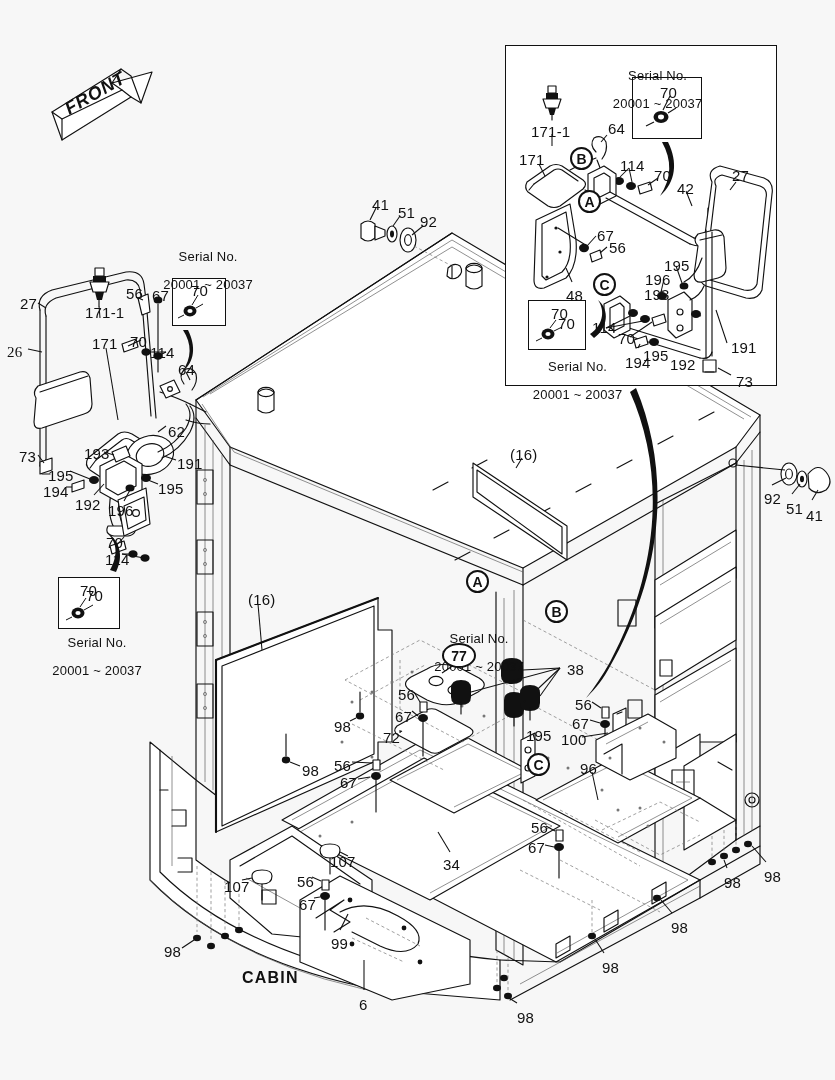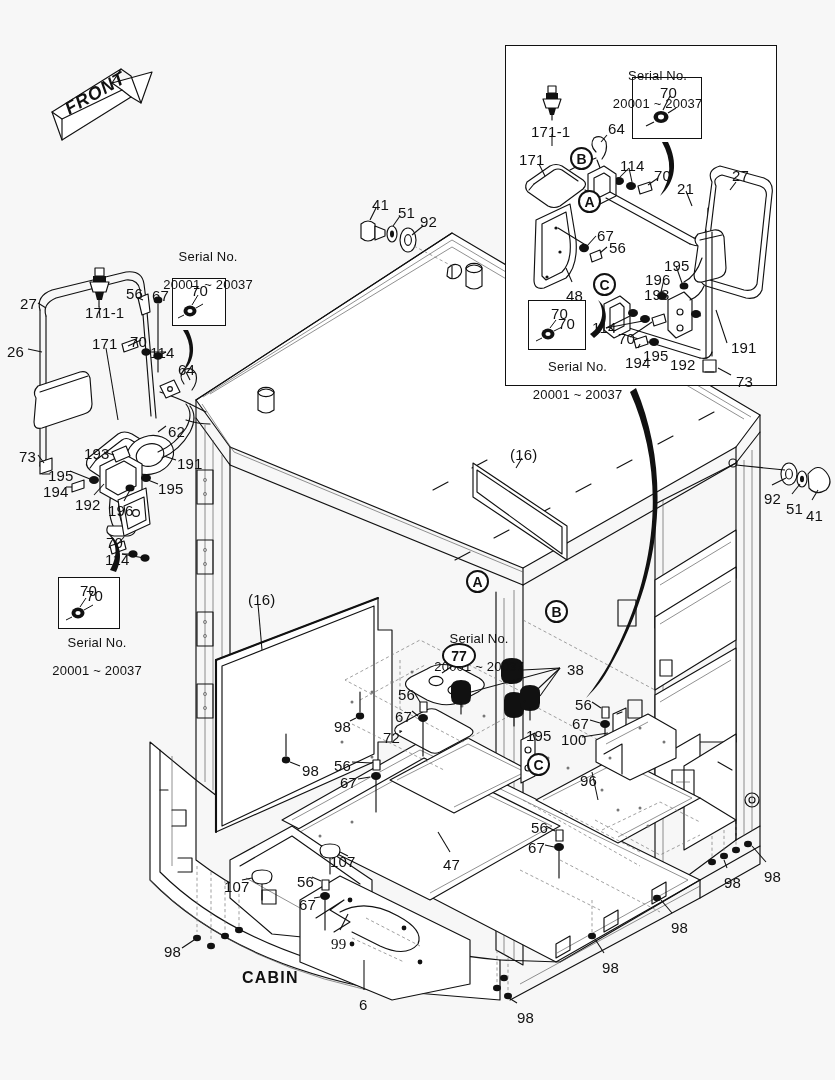--- a/index.html
+++ b/index.html
@@ -744,38 +744,38 @@
   <div class="circ" style="left:545px;top:600px;">B</div>
   <div class="circ" style="left:527px;top:753px;">C</div>
   <div class="circ wide" style="left:442px;top:643px;">77</div>
 
   <div id="callout-layer">
       <div class="lbl" style="left: 531px; top: 124px;">171-1</div>
       <div class="lbl" style="left: 519px; top: 152px;">171</div>
       <div class="lbl" style="left: 608px; top: 121px;">64</div>
       <div class="lbl" style="left: 620px; top: 158px;">114</div>
       <div class="lbl" style="left: 654px; top: 168px;">70</div>
-      <div class="lbl" style="left: 677px; top: 181px;">21</div>
+      <div class="lbl" style="left: 677px; top: 181px;">42</div>
       <div class="lbl" style="left: 732px; top: 168px;">27</div>
       <div class="lbl" style="left: 597px; top: 228px;">67</div>
       <div class="lbl" style="left: 609px; top: 240px;">56</div>
       <div class="lbl" style="left: 566px; top: 288px;">48</div>
       <div class="lbl" style="left: 664px; top: 258px;">195</div>
       <div class="lbl" style="left: 645px; top: 272px;">196</div>
       <div class="lbl" style="left: 644px; top: 287px;">193</div>
       <div class="lbl" style="left: 592px; top: 320px;">114</div>
       <div class="lbl" style="left: 618px; top: 331px;">70</div>
       <div class="lbl" style="left: 625px; top: 355px;">194</div>
       <div class="lbl" style="left: 643px; top: 348px;">195</div>
       <div class="lbl" style="left: 670px; top: 357px;">192</div>
       <div class="lbl" style="left: 731px; top: 340px;">191</div>
       <div class="lbl" style="left: 736px; top: 374px;">73</div>
       <div class="lbl" style="left: 558px; top: 316px;">70</div>
       <div class="lbl" style="left: 20px; top: 296px;">27</div>
-      <div class="lbl" style="left: 7px; top: 344px;">26</div>
+      <div class="lbl" style="left: 7px; top: 344px; font-family: Liberation Serif, serif;">26</div>
       <div class="lbl" style="left: 85px; top: 305px;">171-1</div>
       <div class="lbl" style="left: 92px; top: 336px;">171</div>
       <div class="lbl" style="left: 126px; top: 286px;">56</div>
       <div class="lbl" style="left: 152px; top: 288px;">67</div>
       <div class="lbl" style="left: 130px; top: 334px;">70</div>
       <div class="lbl" style="left: 150px; top: 345px;">114</div>
       <div class="lbl" style="left: 178px; top: 362px;">64</div>
       <div class="lbl" style="left: 168px; top: 424px;">62</div>
       <div class="lbl" style="left: 84px; top: 446px;">193</div>
       <div class="lbl" style="left: 177px; top: 456px;">191</div>
@@ -801,29 +801,29 @@
       <div class="lbl" style="left: 395px; top: 709px;">67</div>
       <div class="lbl" style="left: 383px; top: 730px;">72</div>
       <div class="lbl" style="left: 334px; top: 719px;">98</div>
       <div class="lbl" style="left: 302px; top: 763px;">98</div>
       <div class="lbl" style="left: 334px; top: 758px;">56</div>
       <div class="lbl" style="left: 340px; top: 775px;">67</div>
       <div class="lbl" style="left: 575px; top: 697px;">56</div>
       <div class="lbl" style="left: 572px; top: 716px;">67</div>
       <div class="lbl" style="left: 561px; top: 732px;">100</div>
       <div class="lbl" style="left: 526px; top: 728px;">195</div>
-      <div class="lbl" style="left: 580px; top: 761px; margin-top: 12px;">96</div>
+      <div class="lbl" style="left: 580px; top: 761px;">96</div>
       <div class="lbl" style="left: 531px; top: 820px;">56</div>
       <div class="lbl" style="left: 528px; top: 840px;">67</div>
-      <div class="lbl" style="left: 443px; top: 857px;">47</div>
+      <div class="lbl" style="left: 443px; top: 857px;">34</div>
       <div class="lbl" style="left: 330px; top: 854px;">107</div>
       <div class="lbl" style="left: 224px; top: 879px;">107</div>
       <div class="lbl" style="left: 297px; top: 874px;">56</div>
       <div class="lbl" style="left: 299px; top: 897px;">67</div>
-      <div class="lbl" style="left: 331px; top: 936px; font-family: Liberation Serif, serif;">99</div>
+      <div class="lbl" style="left: 331px; top: 936px;">99</div>
       <div class="lbl" style="left: 164px; top: 944px;">98</div>
       <div class="lbl" style="left: 359px; top: 997px;">6</div>
       <div class="lbl" style="left: 517px; top: 1010px;">98</div>
       <div class="lbl" style="left: 602px; top: 960px;">98</div>
       <div class="lbl" style="left: 671px; top: 920px;">98</div>
       <div class="lbl" style="left: 724px; top: 875px;">98</div>
       <div class="lbl" style="left: 764px; top: 869px;">98</div>
       <div class="lbl cabin" style="left: 242px; top: 969px; font-weight: bold;">CABIN</div>
     </div>
 

